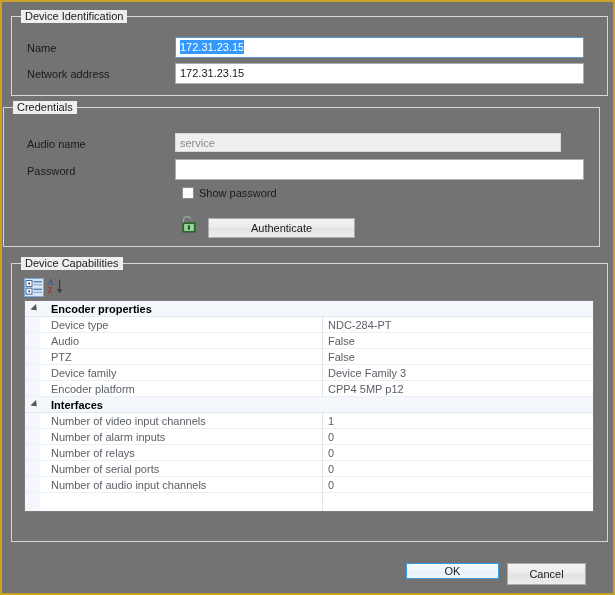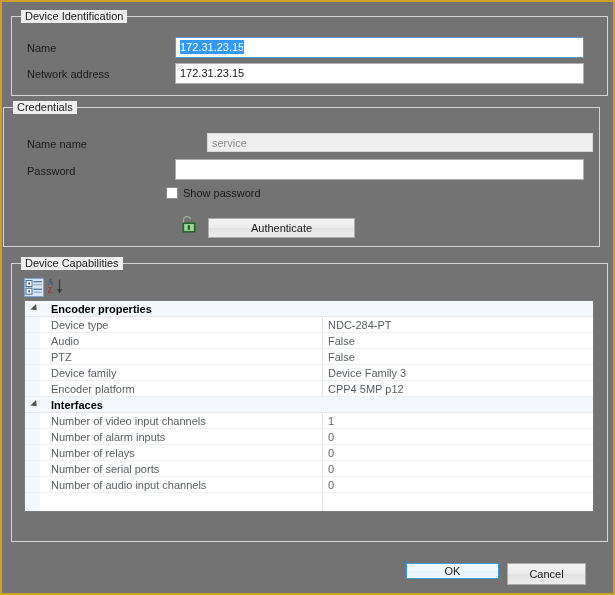--- a/index.html
+++ b/index.html
@@ -225,33 +225,33 @@
   <div class="flabel" style="left:25px; top:66px;">Network address</div>
 
   <div class="tfield" style="left:173px; top:61px; width:409px; height:21px;">
     <span>172.31.23.15</span>
   </div>
 
   <div class="groupbox" style="left:1px; top:105px; width:597px; height:140px;">
     <span class="gb-title">Credentials</span>
   </div>
 
-  <div class="flabel" style="left:25px; top:136px;">Name name</div>
-
-  <div class="tfield disabled" style="left:173px; top:131px; width:386px; height:19px;margin-left:32px;">
+  <div class="flabel" style="left:25px; top:136px;">Audio name</div>
+
+  <div class="tfield disabled" style="left:173px; top:131px; width:386px; height:19px;">
     <span>service</span>
   </div>
 
   <div class="flabel" style="left:25px; top:163px;">Password</div>
 
   <div class="tfield" style="left:173px; top:157px; width:409px; height:21px;">
     <span></span>
   </div>
 
-  <div class="cbrow" style="left:164px; top:185px;">
+  <div class="cbrow" style="left:180px; top:185px;">
     <span class="cbox"></span>
     <span class="cblabel">Show password</span>
   </div>
 
   <span class="padlock" style="left:177px; top:213px;">
     <svg width="18" height="18" viewBox="0 0 18 18">
       <path d="M4.5 8.5 L4.5 5.2 C4.5 3.0 6.2 1.6 8.2 1.6 C10.0 1.6 11.3 2.7 11.6 4.2" fill="none" stroke="#7a8a7a" stroke-width="1.7"></path>
       <path d="M4.5 8.5 L4.5 5.2 C4.5 3.0 6.2 1.6 8.2 1.6 C10.0 1.6 11.3 2.7 11.6 4.2" fill="none" stroke="#b9c6b9" stroke-width="0.7"></path>
       <rect x="4" y="8" width="12" height="9" fill="#2e7d32" stroke="#1b5e20" stroke-width="1"></rect>
       <rect x="5.2" y="9.1" width="9.6" height="6.8" fill="#9ed49e"></rect>

